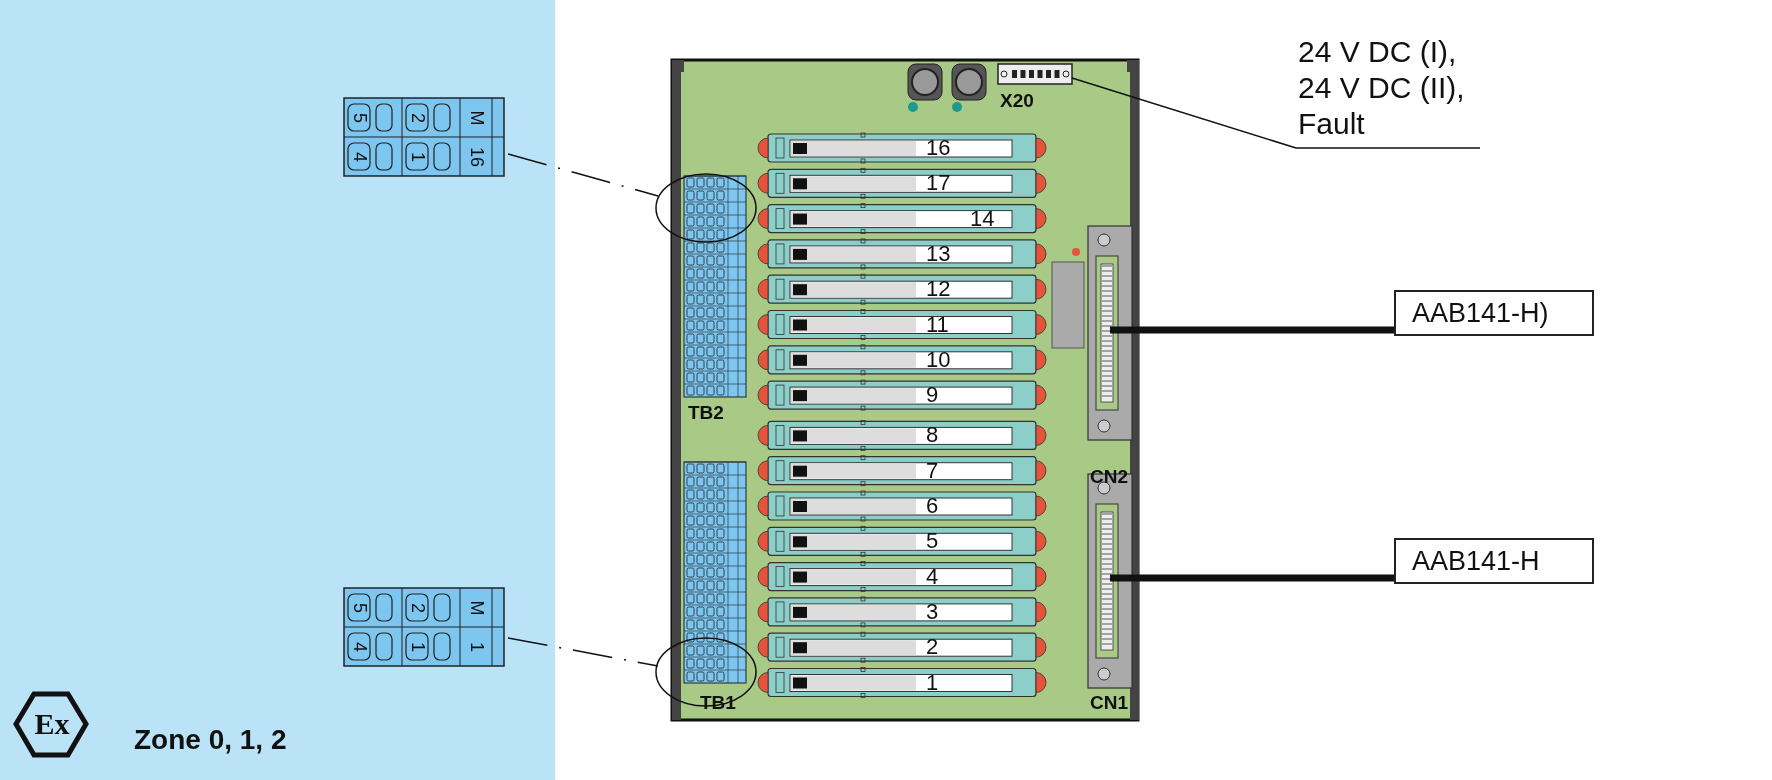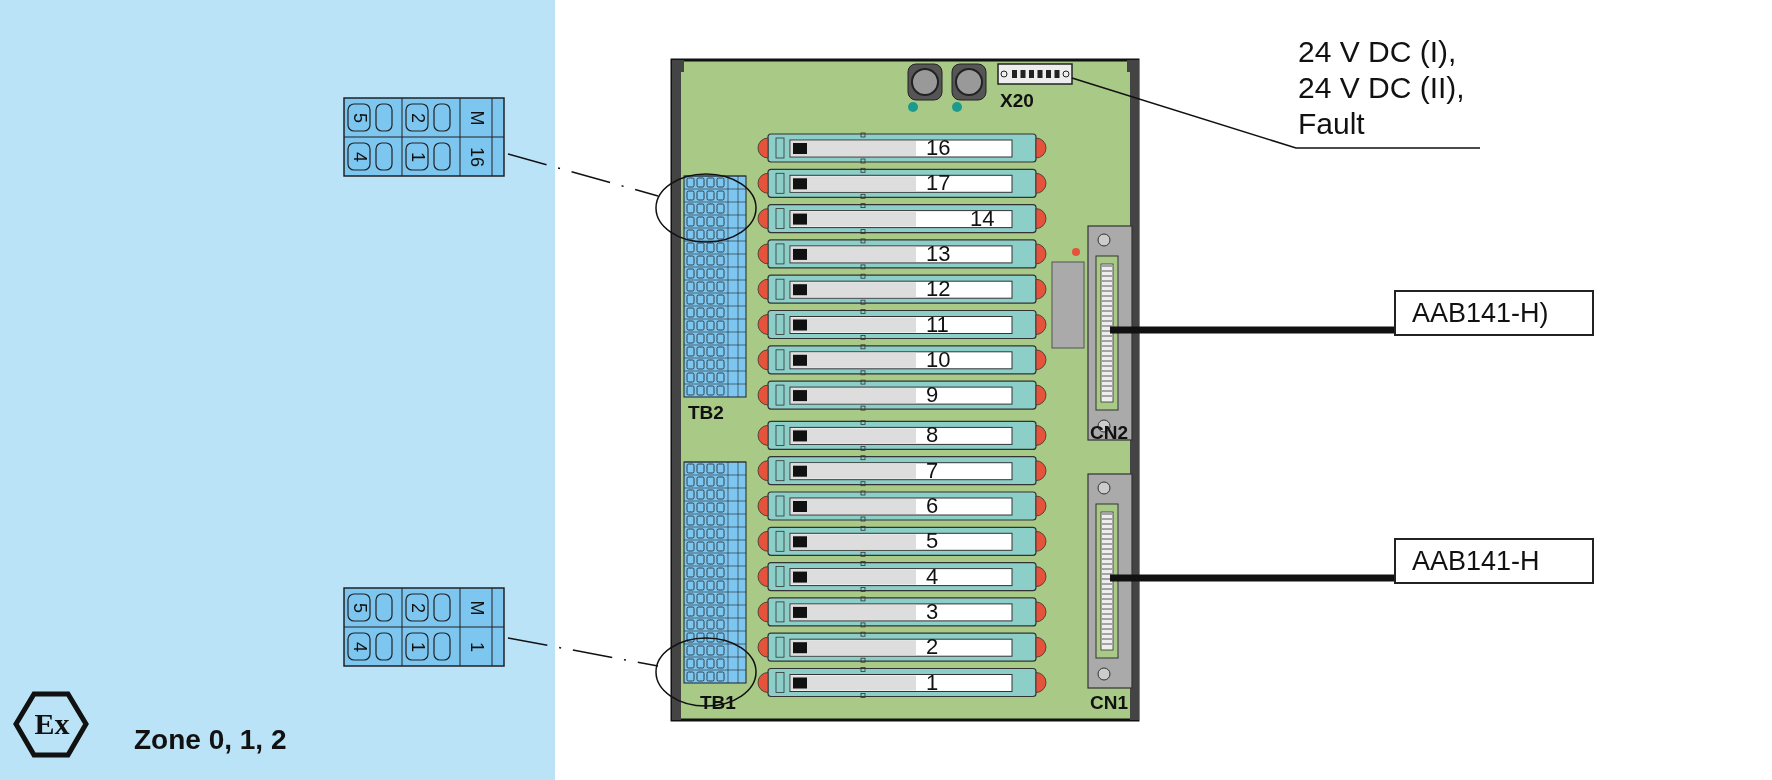--- a/index.html
+++ b/index.html
@@ -538,21 +538,21 @@
         <rect x="434" y="633" width="16" height="27" rx="6" fill="#7cc6f0" stroke="#222" stroke-width="1.2"></rect>
         <text x="359" y="647" font-size="18" fill="#111" text-anchor="middle" dominant-baseline="middle" transform="rotate(90 359 647)" font-family="Liberation Sans, sans-serif">4</text>
         <text x="417" y="647" font-size="18" fill="#111" text-anchor="middle" dominant-baseline="middle" transform="rotate(90 417 647)" font-family="Liberation Sans, sans-serif">1</text>
         <text x="476" y="647" font-size="18" fill="#111" text-anchor="middle" dominant-baseline="middle" transform="rotate(90 476 647)" font-family="Liberation Sans, sans-serif">1</text>
       </g>
   </svg>
 
   <div class="lbl" style="left:688px;top:402px;">TB2</div>
   <div class="lbl" style="left:688px;top:692px;margin-left:12px;">TB1</div>
   <div class="lbl" style="left:1000px;top:90px;">X20</div>
-  <div class="lbl" style="left:1090px;top:422px;">CN2</div>
+  <div class="lbl" style="left:1090px;top:466px;">CN2</div>
   <div class="lbl" style="left:1090px;top:692px;text-align:center;">CN1</div>
 
   <div id="slotnums">
       <div class="slot-num" style="left: 926px; top: 135px;">16</div>
       <div class="slot-num" style="left: 926px; top: 170.3px;">17</div>
       <div class="slot-num" style="left: 926px; top: 205.6px; margin-left: 44px;">14</div>
       <div class="slot-num" style="left: 926px; top: 240.9px;">13</div>
       <div class="slot-num" style="left: 926px; top: 276.2px;">12</div>
       <div class="slot-num" style="left: 926px; top: 311.5px;">11</div>
       <div class="slot-num" style="left: 926px; top: 346.8px;">10</div>

